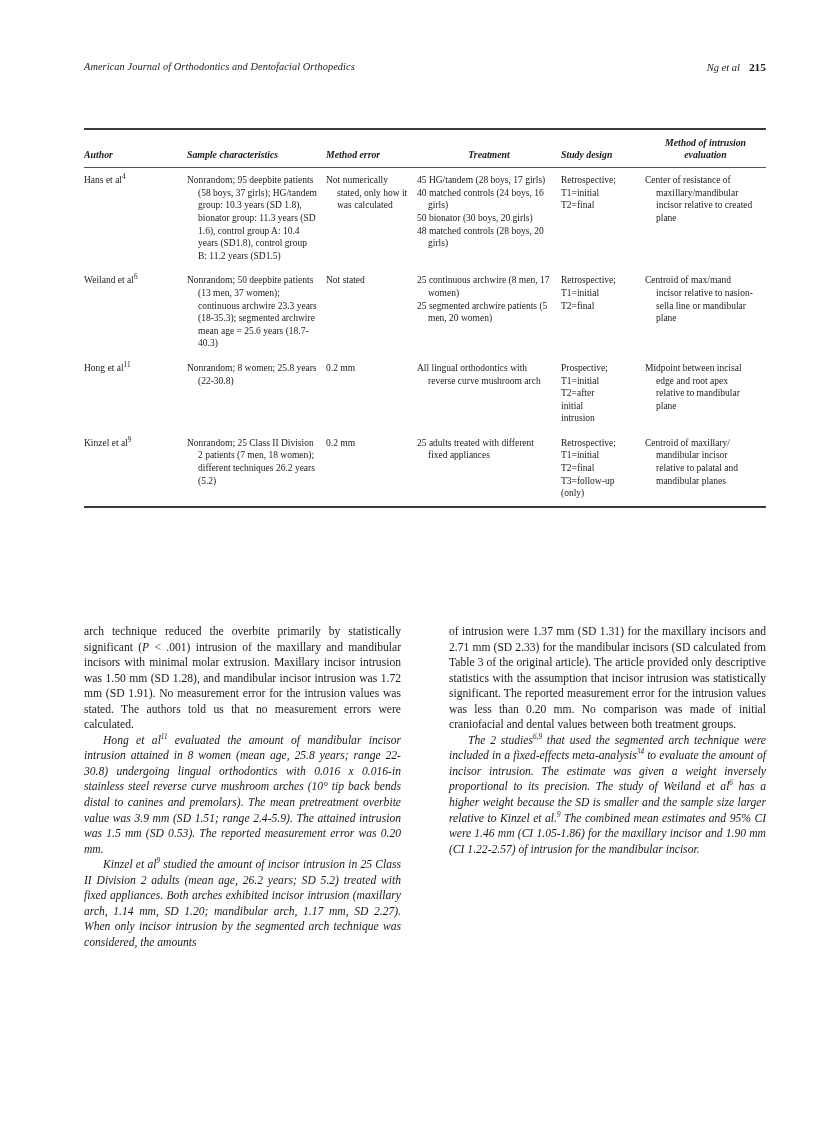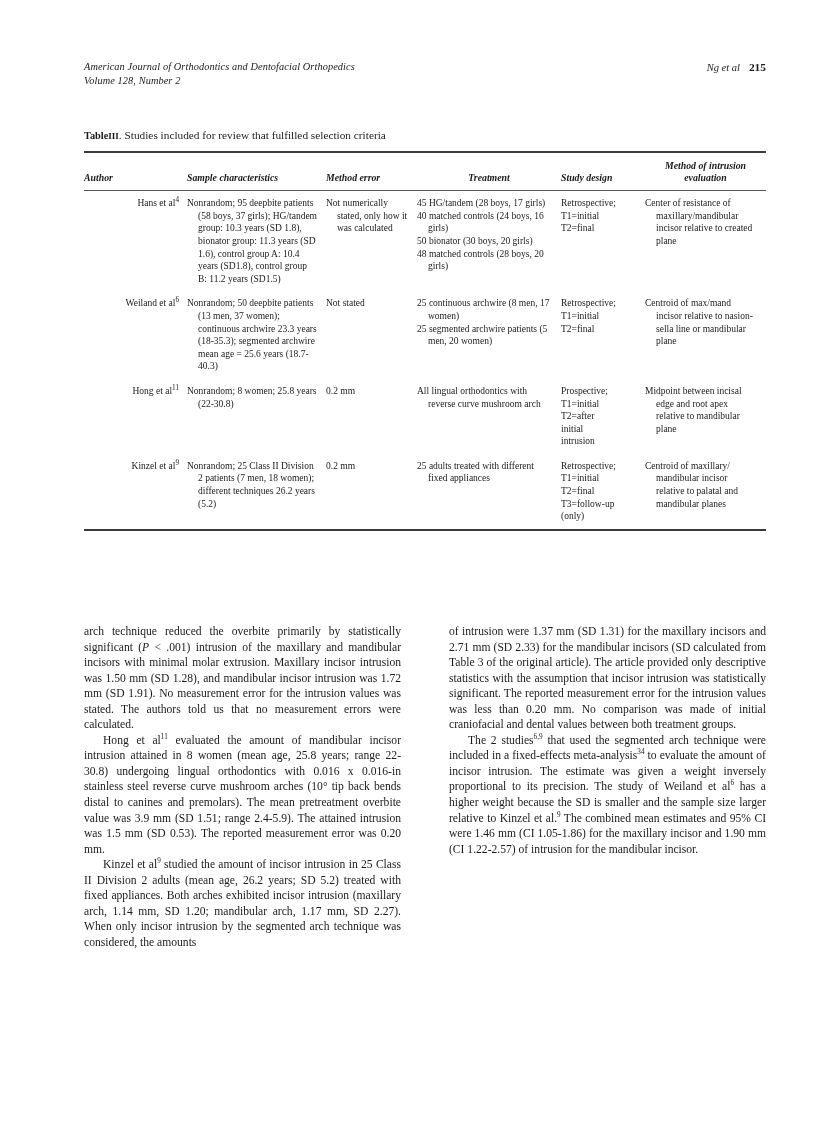--- a/index.html
+++ b/index.html
@@ -126,21 +126,21 @@
   }
   
   table.studies tbody td.hang {
     padding-left: 11px;
     text-indent: -11px;
   }
   table.studies tbody td.nohang {
     padding-left: 0;
     text-indent: 0;
   }
-  td.author-cell { white-space: nowrap; text-align: right; }
+  td.author-cell { white-space: nowrap; }
   sup { font-size: 7.2px; vertical-align: super; line-height: 0; }
 
   .tline { line-height: 12.6px; }
 
   
   .body-cols {
     position: absolute;
     left: 84px;
     top: 624px;
     width: 682px;
@@ -149,44 +149,40 @@
   }
   .col {
     width: 325px;
     font-size: 11.6px;
     line-height: 15.55px;
     text-align: justify;
     text-justify: inter-word;
     hyphens: none;
   }
   .col p { margin: 0; }
-  .col p.indent { text-indent: 19px; }
+  .col p.indent { text-indent: 19px; font-style: italic; }
   .col p + p { margin-top: 0; }
   .ital { font-style: italic; }
 </style>
 </head>
 <body>
 
 <div class="page">
 
   <div class="runhead">
     <div class="runhead-left">
       <div>American Journal of Orthodontics and Dentofacial Orthopedics</div>
-      <div class="vol-num">Volume 128, Number 2</div>
     </div>
     <div class="runhead-right">
       <span class="authors">Ng et al</span><span class="pageno">215</span>
     </div>
   </div>
 
   <div class="table-wrap">
 
-    <div class="table-caption">
-      <span class="cap-label">Table</span><span class="cap-num">III</span><span class="cap-text">. Studies included for review that fulfilled selection criteria</span>
-    </div>
 
     <div class="rule-thick"></div>
 
     <table class="studies">
       <colgroup>
         <col class="c-author">
         <col class="c-sample">
         <col class="c-error">
         <col class="c-treat">
         <col class="c-design">

